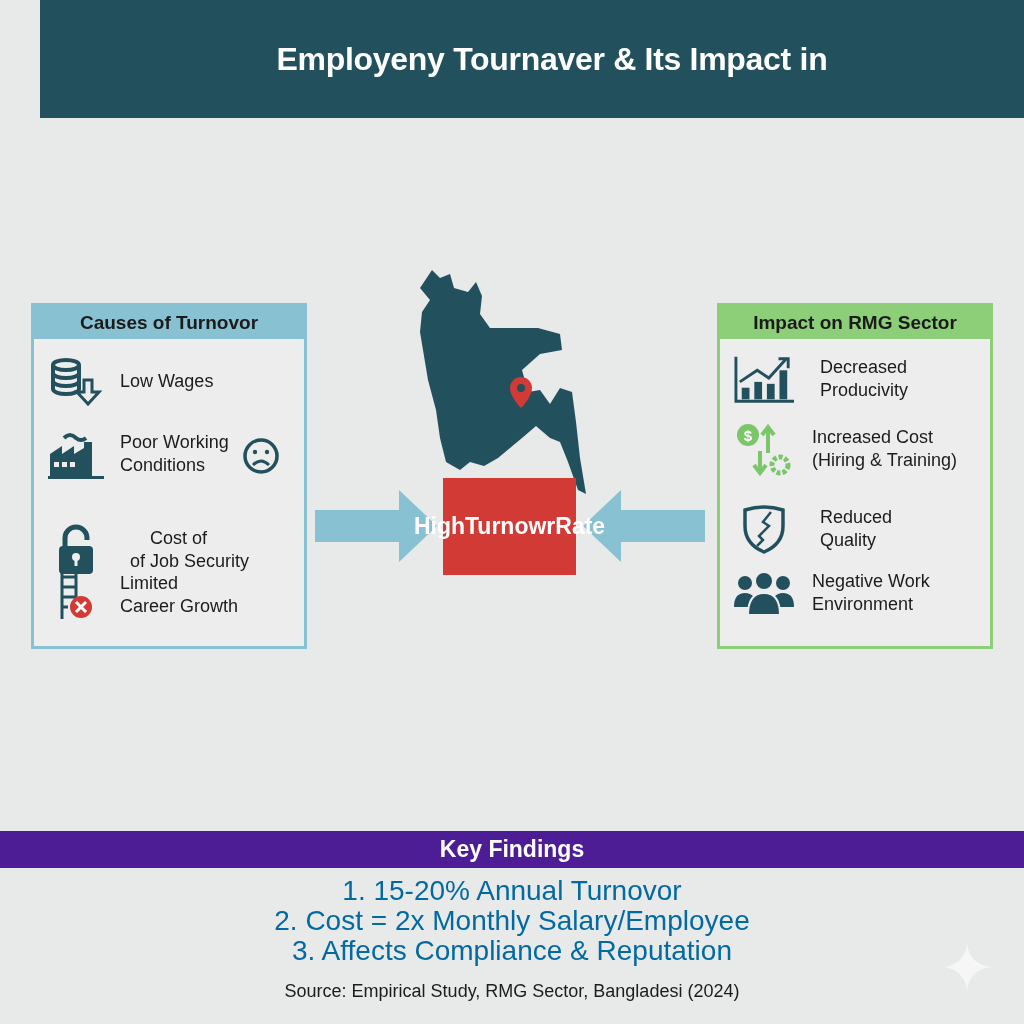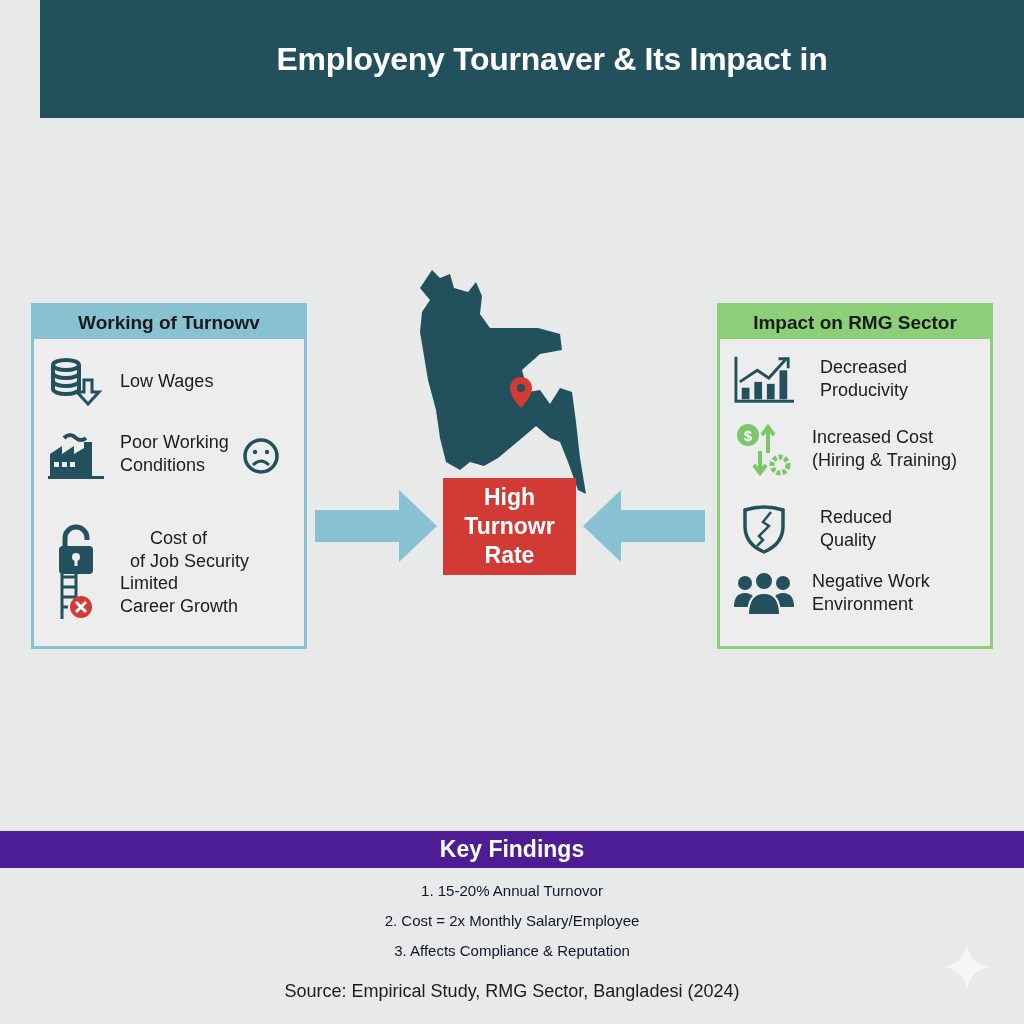--- a/index.html
+++ b/index.html
@@ -35,45 +35,45 @@
   .item .ic { width: 60px; height: 50px; display: flex; align-items: center; justify-content: center; flex-shrink: 0; }
   .item .tx { font-size: 18px; line-height: 23px; color: #1c1c1c; }
   .panel.left .item .ic { margin-left: 12px; }
   .panel.left .item .tx { margin-left: 14px; }
   .panel.right .item .ic { margin-left: 14px; }
   .panel.right .item .tx { margin-left: 26px; }
   .map { position: absolute; left: 410px; top: 262px; width: 190px; height: 250px; }
   .center-box {
     position: absolute; left: 443px; top: 478px; width: 133px; height: 97px;
     background: #d23a36; color: #fff; font-weight: bold; font-size: 23px;
-    line-height: 29px; display: flex; flex-direction: column; align-items: center; justify-content: center;
+    line-height: 29px; display: flex; flex-direction: row; align-items: center; justify-content: center;
   }
   .arrow { position: absolute; top: 490px; }
   .findings-bar {
     position: absolute; left: 0; top: 831px; width: 1024px; height: 37px;
     background: #4c1d95; color: #fff; font-weight: bold; font-size: 23px;
     display: flex; align-items: center; justify-content: center;
   }
   .findings {
     position: absolute; left: 0; top: 876px; width: 1024px;
     display: flex; flex-direction: column; align-items: center;
   }
-  .findings .f { font-size: 15px; line-height: 30px; color: #0f172a; }
+  .findings .f { font-size: 28px; line-height: 30px; color: #0369a1; }
   .source { position: absolute; left: 0; top: 981px; width: 1024px; text-align: center; font-size: 18px; color: #1c1c1c; }
   .sparkle { position: absolute; left: 942px; top: 942px; width: 50px; height: 50px; }
 </style>
 </head>
 <body>
 
 <div class="header">
   <div class="line">Employeny Tournaver &amp; Its Impact in</div>
 </div>
 
 <div class="panel left">
-  <div class="ph">Working of Turnowv</div>
+  <div class="ph">Causes of Turnovor</div>
 
   <div class="item" style="top:50px;">
     <span class="ic">
       <svg width="56" height="50" viewBox="0 0 56 50">
         <g fill="none" stroke="#23505d" stroke-width="4">
           <ellipse cx="18" cy="9" rx="13" ry="5"></ellipse>
           <path d="M5 9 v8 a13 5 0 0 0 26 0 v-8"></path>
           <path d="M5 17 v8 a13 5 0 0 0 26 0 v-8"></path>
           <path d="M5 25 v8 a13 5 0 0 0 26 0 v-8"></path>
         </g>

